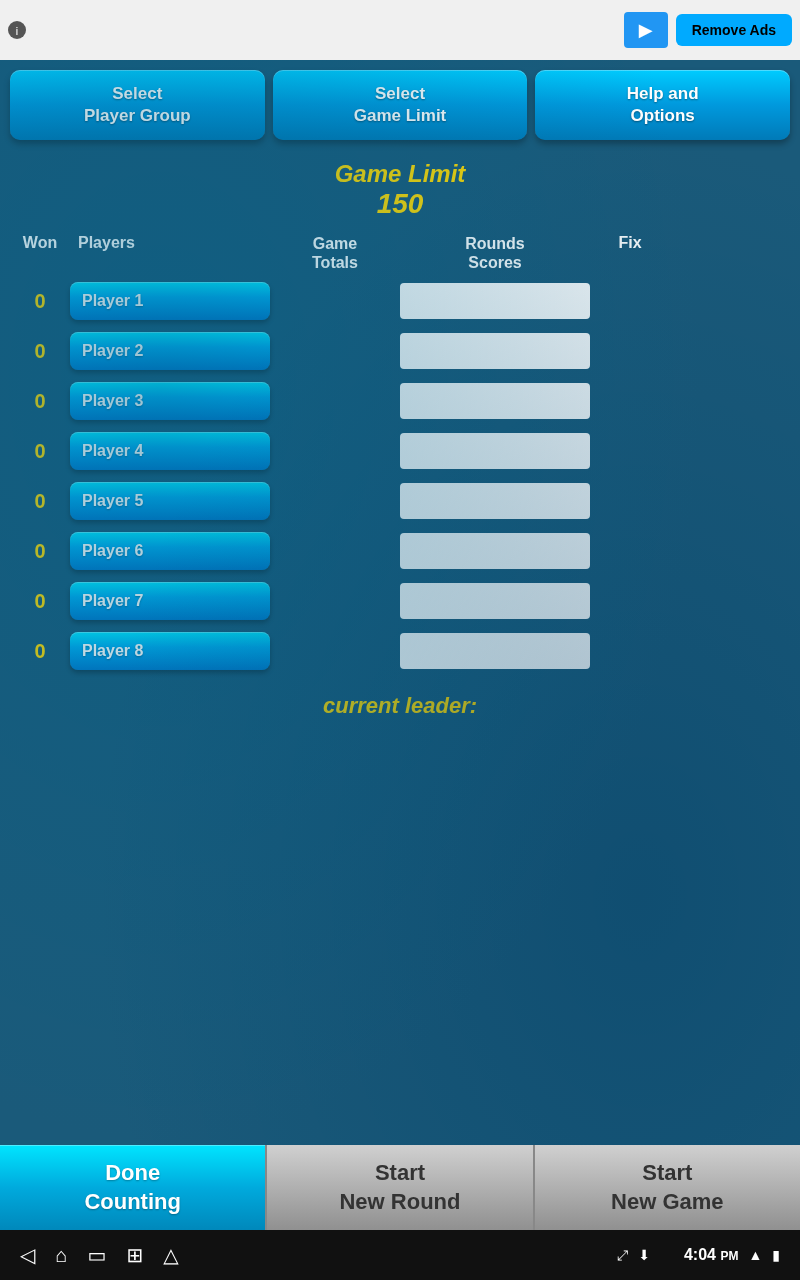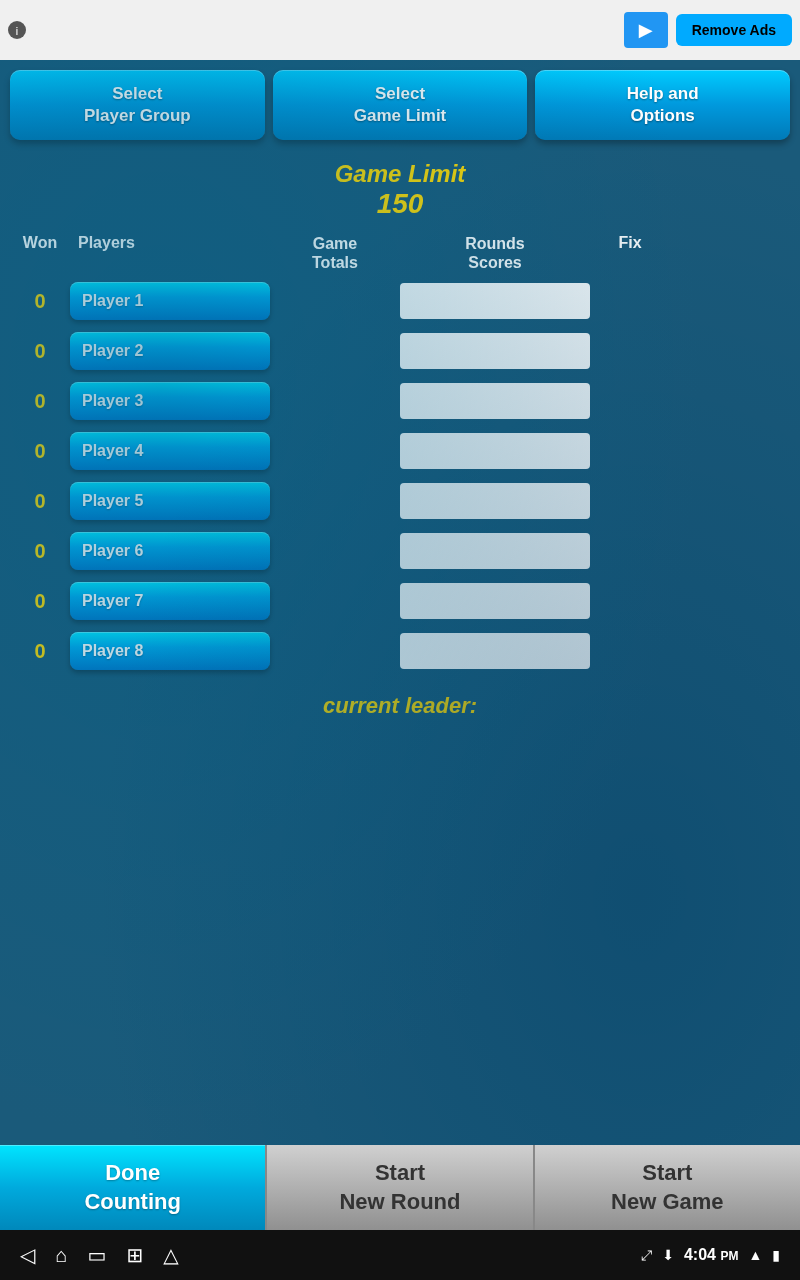--- a/index.html
+++ b/index.html
@@ -281,20 +281,21 @@
       align-items: center;
       gap: 10px;
       color: white;
       font-size: 14px;
     }
 
     .time-display {
       color: white;
       font-size: 16px;
       font-weight: bold;
+      margin-left: 24px;
     }
   </style>
 </head>
 <body>
 
 <div class="ad-bar">
   <div class="ad-content">
     <div class="ad-info-icon">ℹ</div>
   </div>
   <div class="ad-arrow-btn">▶</div>

